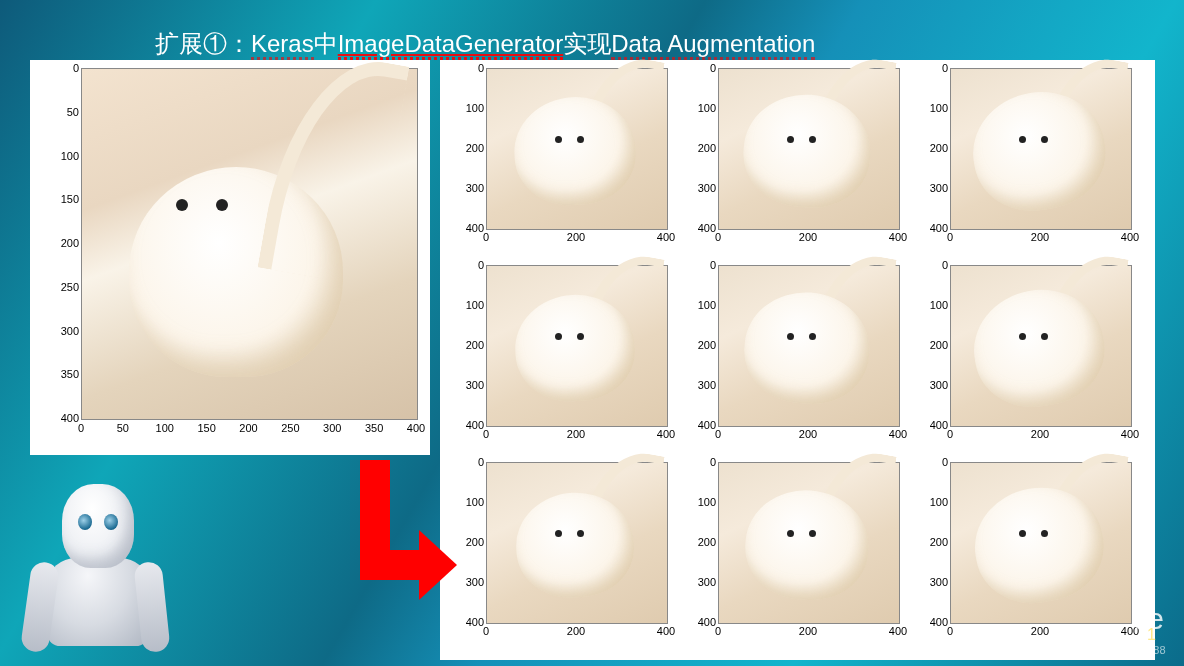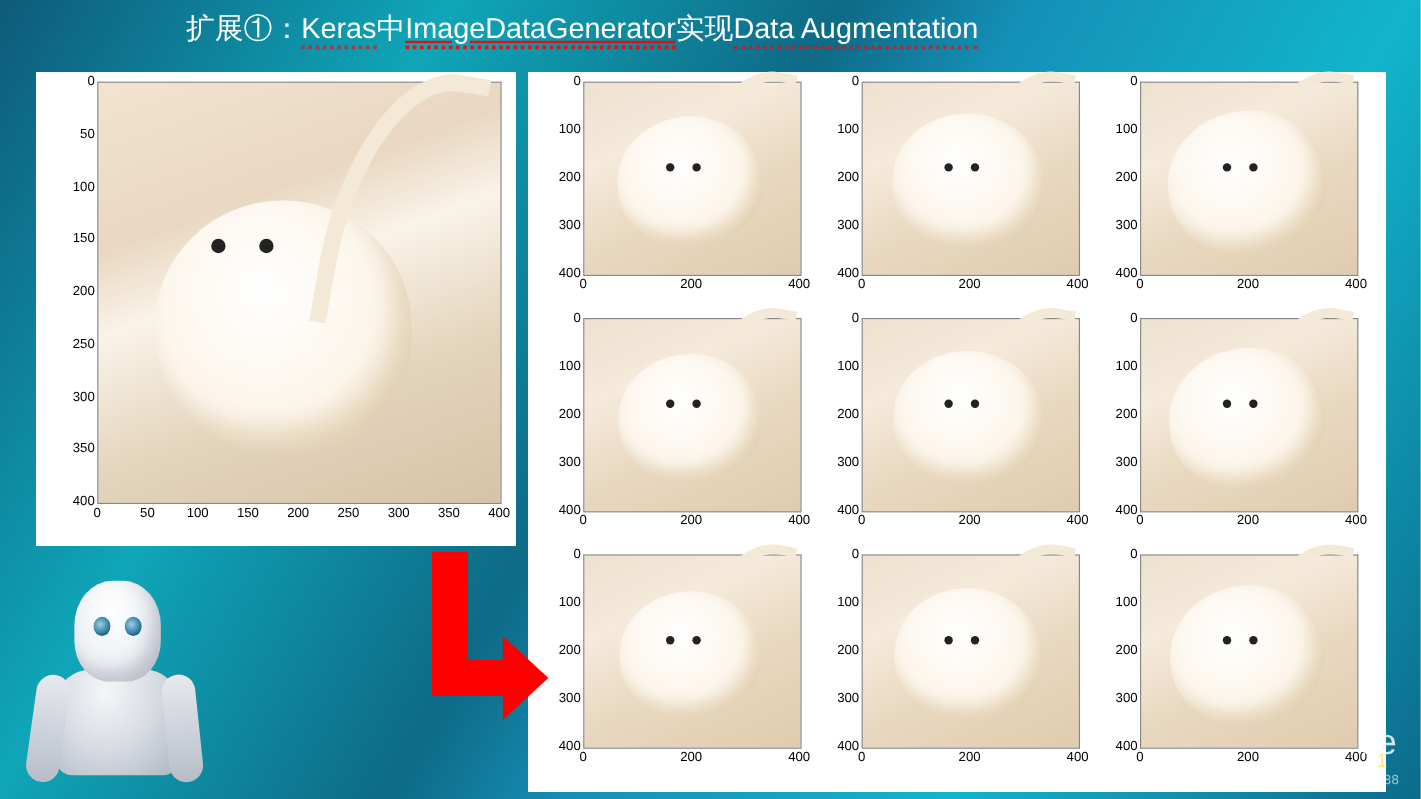--- a/index.html
+++ b/index.html
@@ -1,17 +1,17 @@
 <!DOCTYPE html>
 <html><head>
 <meta charset="utf-8">
 <style>
   html,body{margin:0;padding:0;width:1184px;height:666px;overflow:hidden;font-family:Arial,"Microsoft YaHei",sans-serif;}
   .bg{width:1184px;height:666px;background:linear-gradient(120deg,#0e5a7a 0%,#0fa6b8 24%,#0e6a86 45%,#1590b8 55%,#12b5cc 75%,#0b6b8a 100%);position:relative;}
-  .title{position:absolute;top:8px;left:155px;font-size:24px;color:#fff;font-weight:500;}
+  .title{position:absolute;top:28px;left:155px;font-size:24px;color:#fff;font-weight:500;}
   .title .normal{border-bottom:3px dotted rgba(255,0,0,0.6);}
   .title .u1{border-bottom:3px dotted rgba(255,0,0,0.9);text-decoration:underline;text-decoration-color:rgba(255,0,0,0.9);}
   
   .left-panel{position:absolute;top:60px;left:30px;width:400px;height:395px;background:#fff;}
   .big-wrap{position:absolute;top:4px;left:6px;width:388px;height:385px;}
   .big{position:absolute;top:4px;left:45px;width:335px;height:350px;background:linear-gradient(160deg,#f3e3cf 0%,#e9d7c1 30%,#f9f3e8 45%,#e4d4bc 70%,#d6c2a8 100%);border:1px solid #888;}
   .axis-tick{position:absolute;font-size:11px;color:#000;}
   .ytick{right:calc(100% - 43px);text-align:right;width:28px;}
   
   .right-panel{position:absolute;top:60px;left:440px;width:715px;height:600px;background:#fff;}

